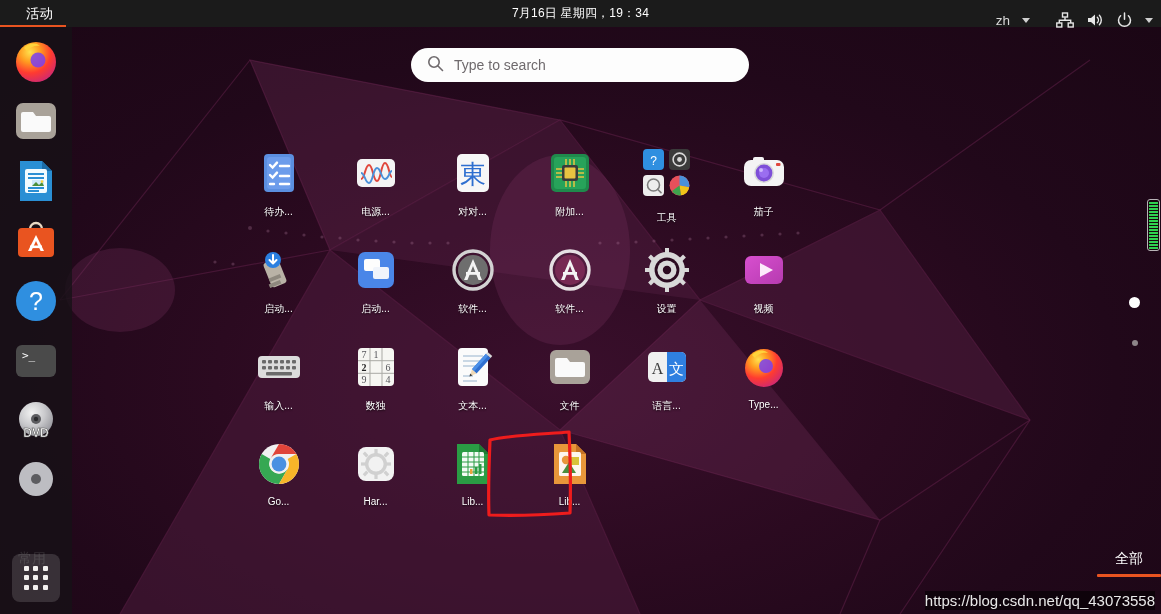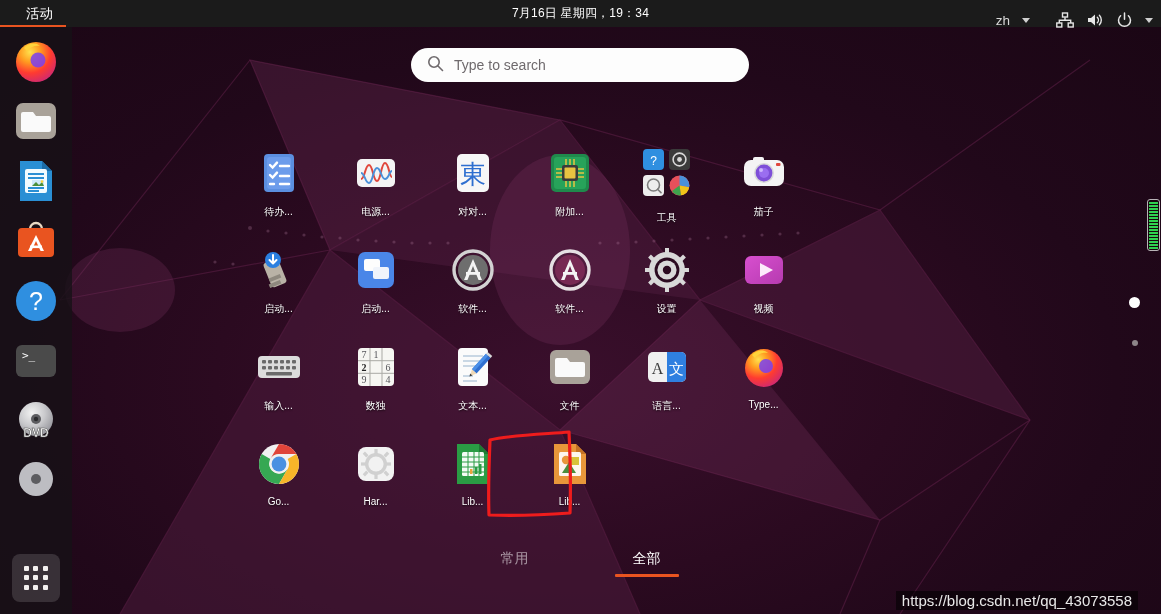--- a/index.html
+++ b/index.html
@@ -132,21 +132,21 @@
   .folder-grid {
     width: 48px; height: 48px;
     display: grid; grid-template-columns: 1fr 1fr; grid-template-rows: 1fr 1fr;
     gap: 4px;
   }
   .folder-grid > span { width: 21px; height: 21px; border-radius: 4px; display:block; position:relative; overflow:hidden; }
 
   
   #tabs {
     position: absolute; left: 0; right: 0; top: 548px;
-    display: flex; justify-content: center; gap: 68px;
+    display: flex; justify-content: space-between; gap: 68px;
     z-index: 20;
   }
   .tab {
     position: relative;
     font-size: 14px; color: rgba(255,255,255,.55);
     padding: 2px 18px 9px 18px;
   }
   .tab.active { color: #ffffff; }
   .tab.active::after {
     content:""; position: absolute; left: 0; right: 0; bottom: 0;
@@ -169,24 +169,24 @@
     display: flex; flex-direction: column; justify-content: flex-end; gap: 1px;
     z-index: 22;
   }
   #meter i { display: block; height: 2px; background: #2fd24f; }
 
   
   #annotation { position: absolute; left: 480px; top: 428px; z-index: 30; pointer-events: none; }
 
   
   #watermark {
-    position: absolute; right: 23px; bottom: 4px;
+    position: absolute; right: 6px; bottom: 4px;
     font-size: 15px; color: #e8e8e8;
     background: rgba(0,0,0,.55);
-    padding: 1px 6px;
+    padding: 1px 0;
     z-index: 30;
     font-family: "Liberation Sans", sans-serif;
   }
 </style>
 </head>
 <body>
 
 <div id="screen">
 
   <div class="wall">

